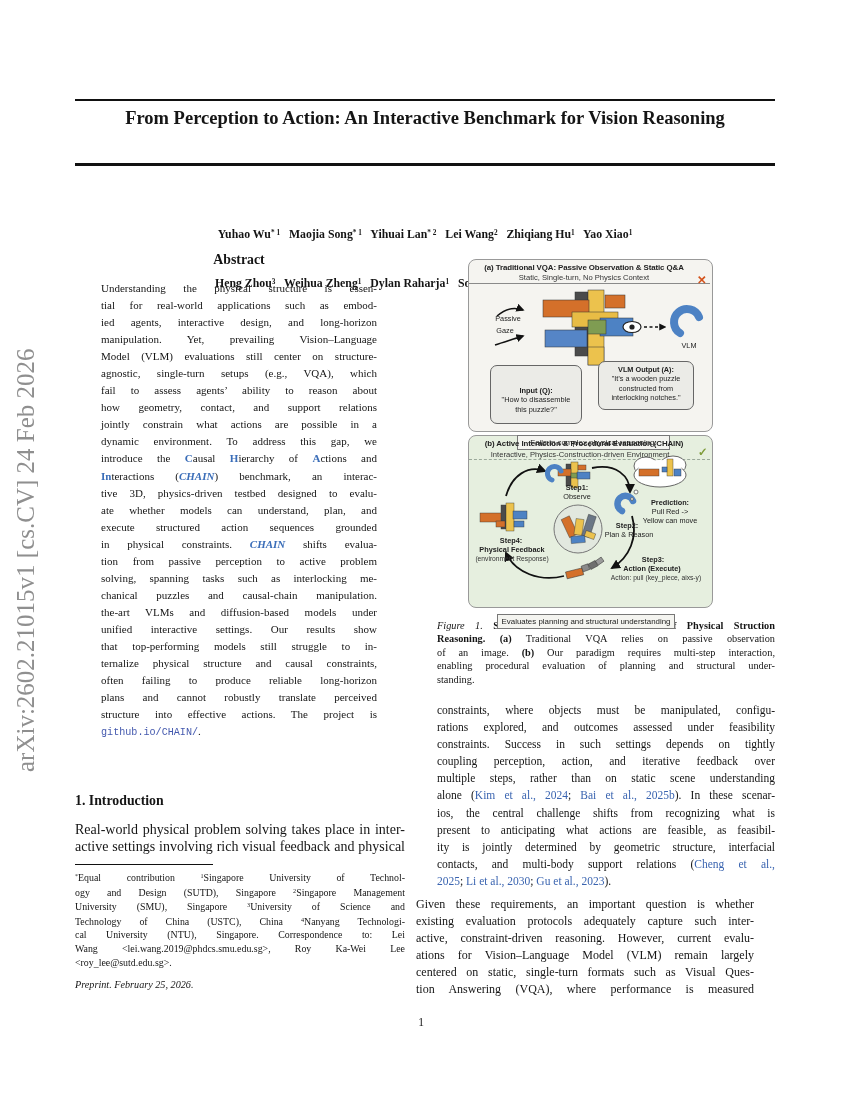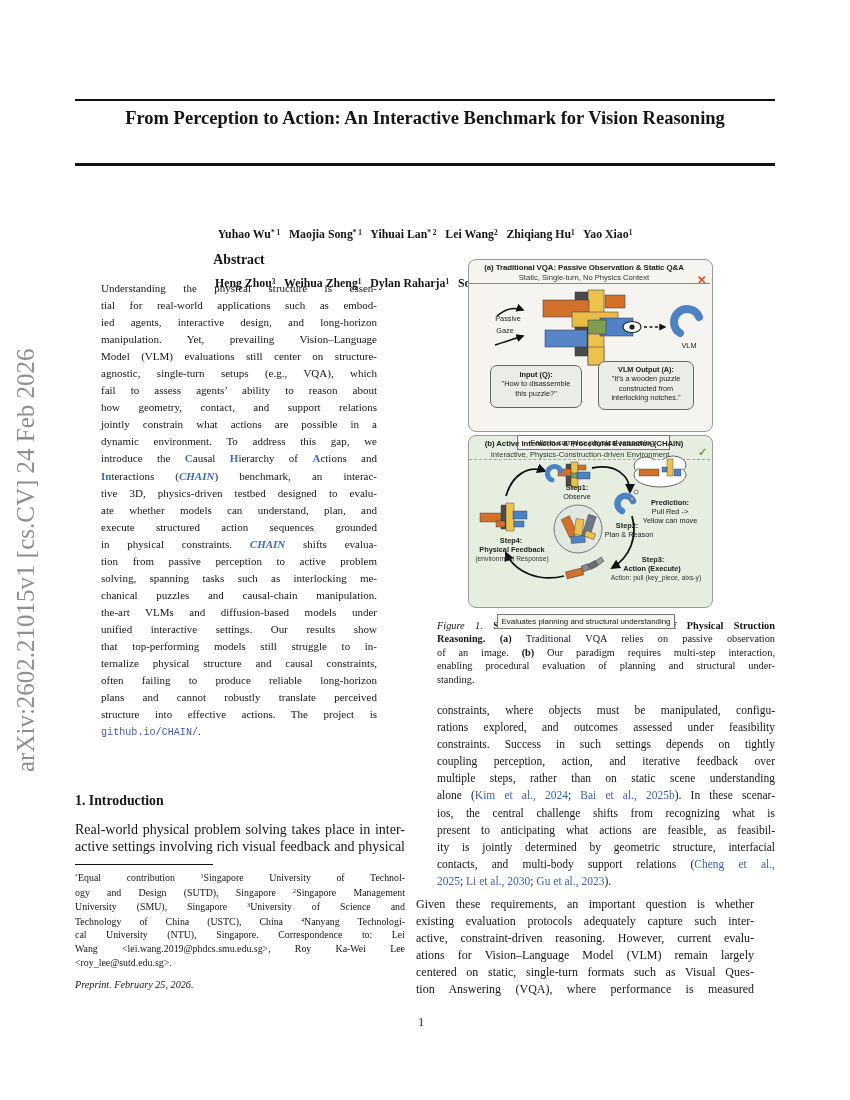--- a/index.html
+++ b/index.html
@@ -215,21 +215,21 @@
       </g>
     </svg>
 
     <div class="flabel ftitle" style="left:116px;top:3.5px;">(a) Traditional VQA: Passive Observation &amp; Static Q&amp;A</div>
     <div class="flabel fsub" style="left:116px;top:13.5px;">Static, Single-turn, No Physics Context</div>
     <div id="x-icon">✕</div>
     <div class="flabel fsmall" style="left:40px;top:55px;">Passive</div>
     <div class="flabel fsmall" style="left:37px;top:67px;">Gaze</div>
     <div class="flabel fsmall" style="left:221px;top:82px;">VLM</div>
 
-    <div class="fbox" style="left:22px;top:106px;width:90px;height:37px;padding-top:4px;font-size:7.4px;line-height:9.3px;">
+    <div class="fbox" style="left:22px;top:106px;width:90px;height:37px;padding-top:20px;font-size:7.4px;line-height:9.3px;">
       <div class="seg-b">Input (Q):</div>
       <div>"How to disassemble</div>
       <div>this puzzle?"</div>
     </div>
     <div class="fbox" style="left:130px;top:102px;width:94px;height:44px;padding-top:3px;font-size:7.3px;line-height:9.4px;">
       <div class="seg-b">VLM Output (A):</div>
       <div>"It’s a wooden puzzle</div>
       <div>constructed from</div>
       <div>interlocking notches."</div>
     </div>

